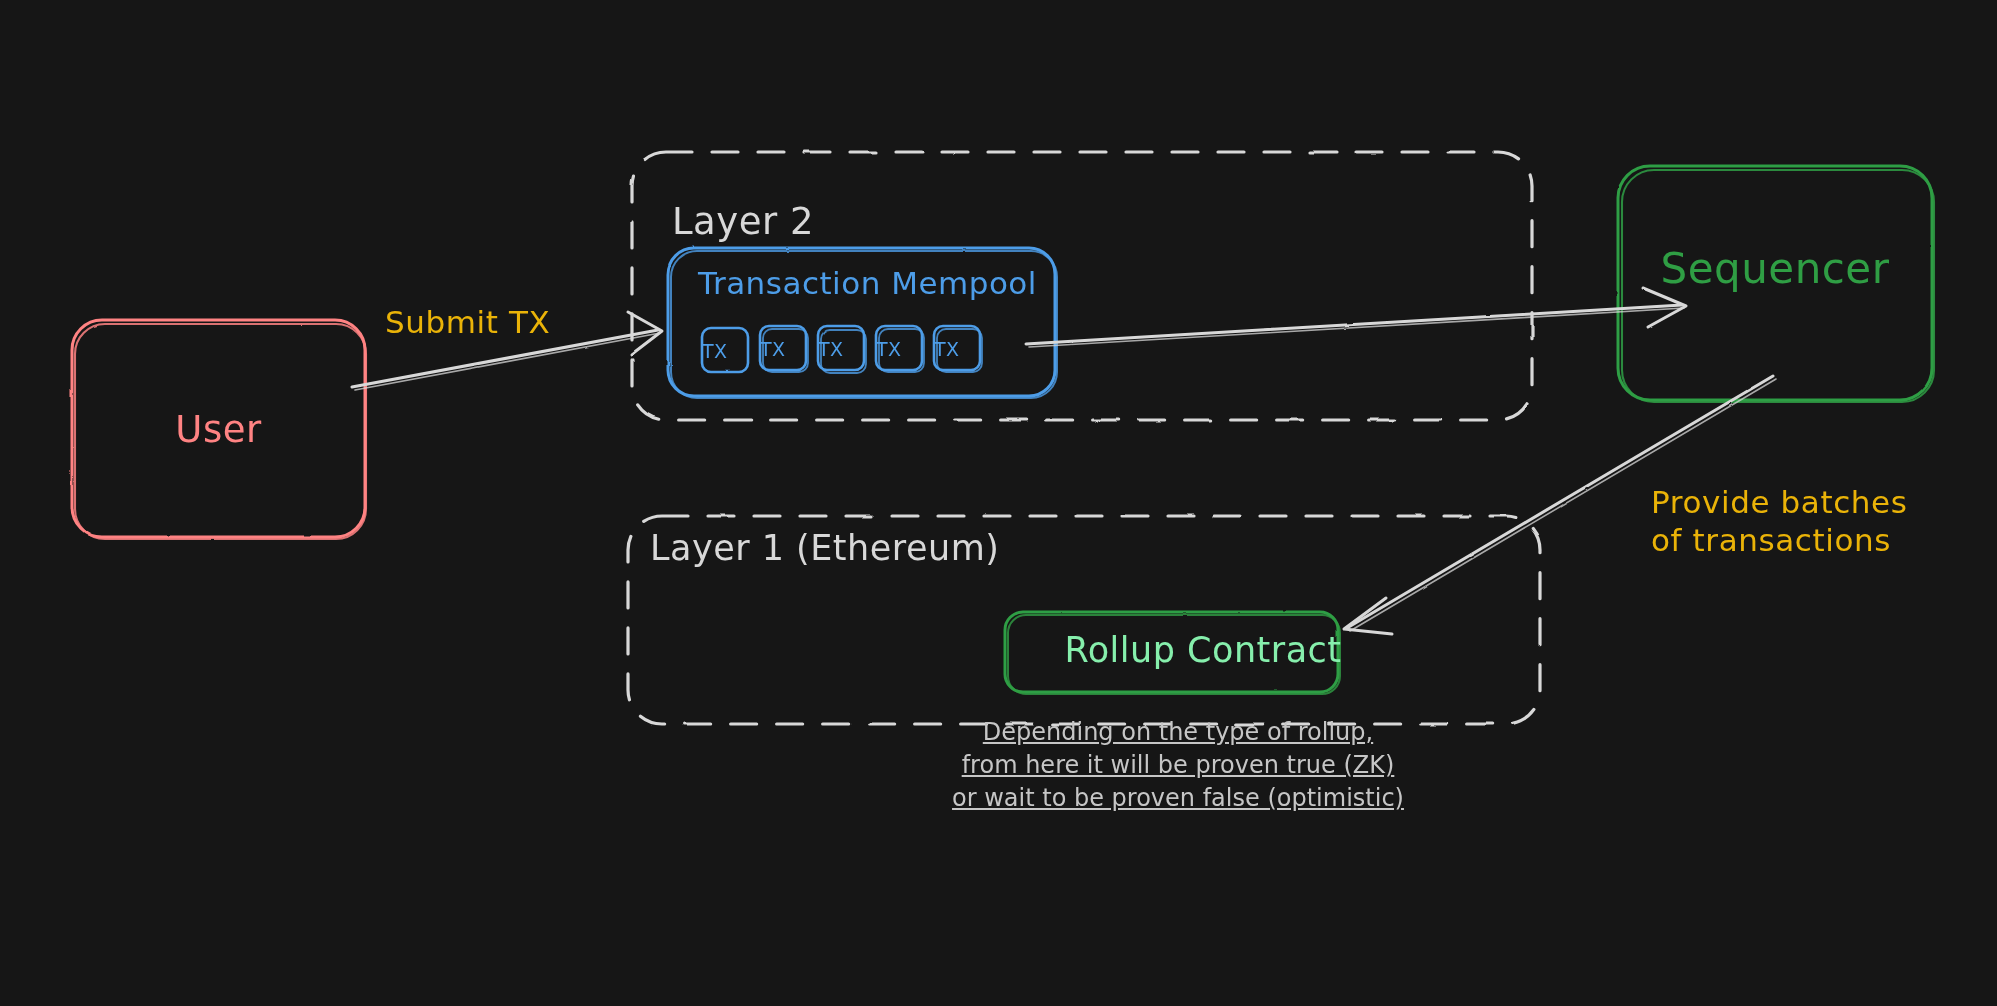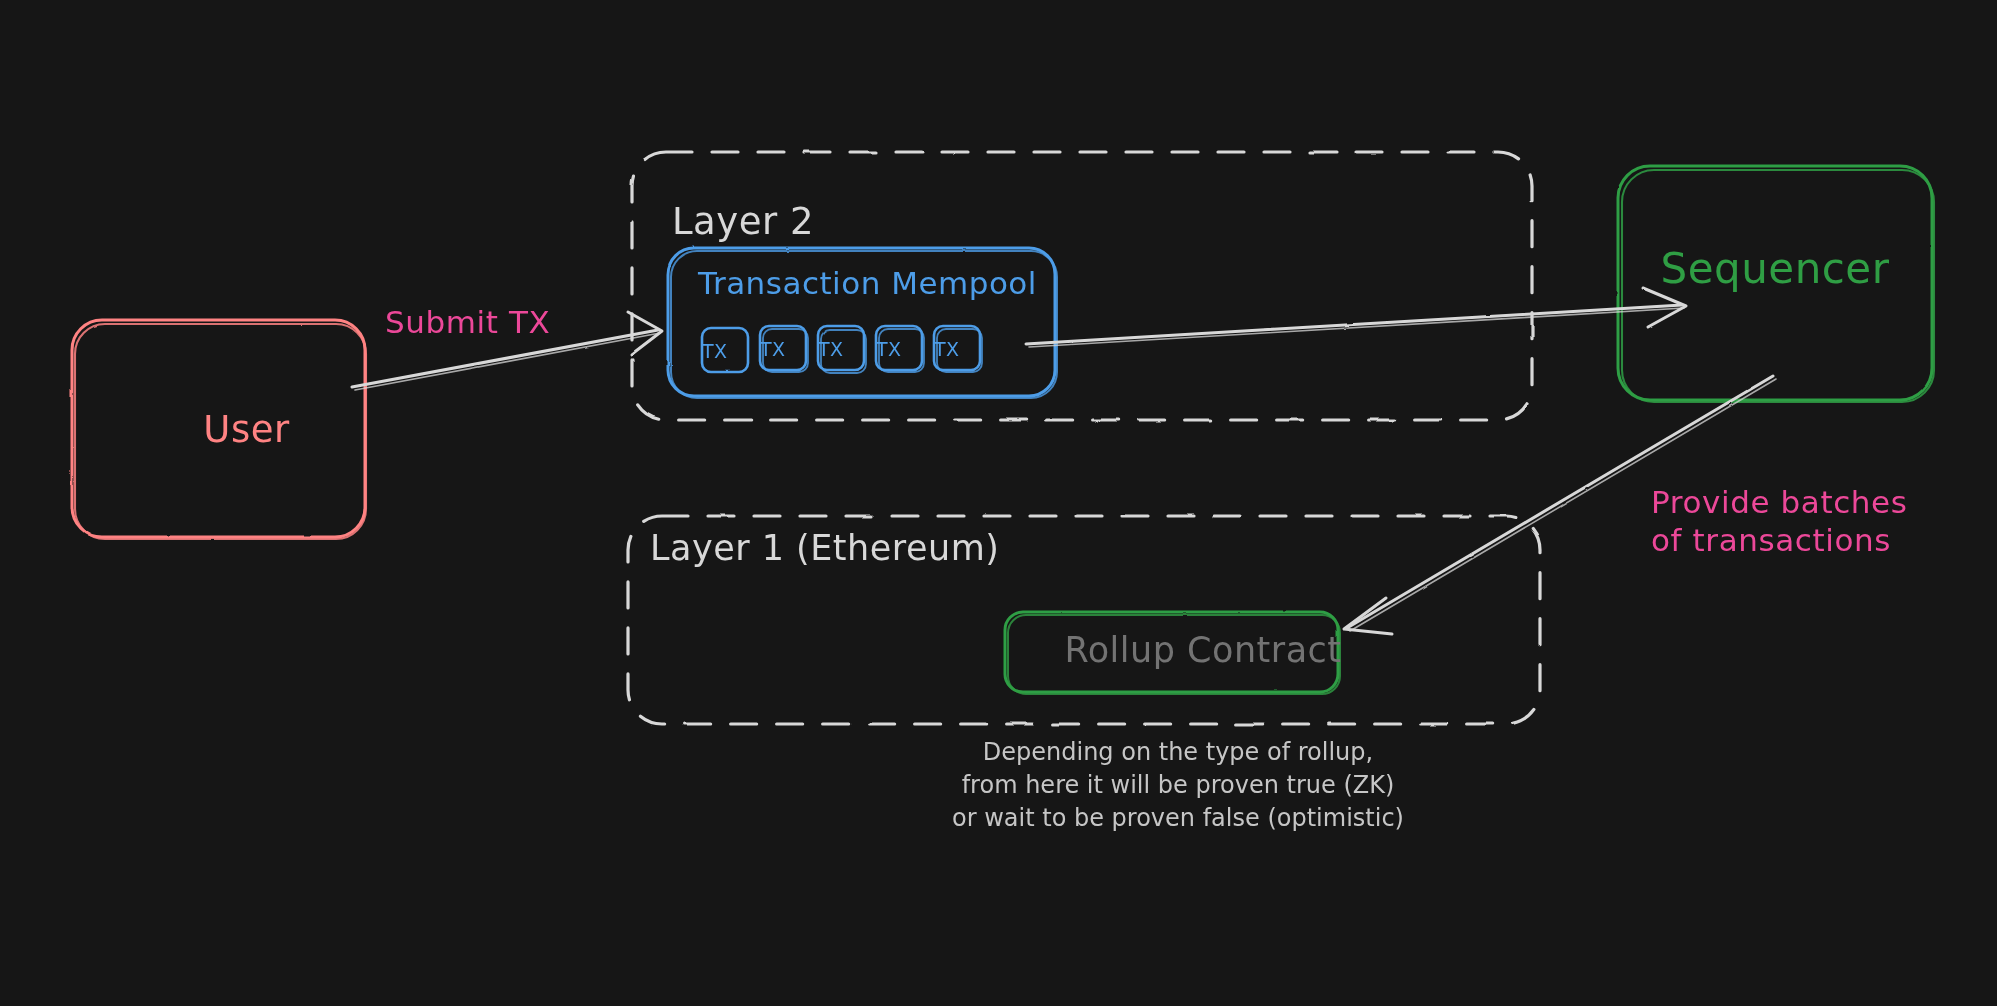--- a/index.html
+++ b/index.html
@@ -33,21 +33,20 @@
     font-family: "DejaVu Sans", sans-serif;
     letter-spacing: 0.5px;
     pointer-events: none;
   }
   .lbl-user {
     color: #ff8383;
     font-size: 37px;
     left: 72px; top: 408px;
     width: 293px;
     text-align: center;
-    padding-left: 28px;
   }
   .lbl-sequencer {
     color: #2f9e44;
     font-size: 42px;
     left: 1618px; top: 244px;
     width: 314px;
     text-align: center;
   }
   .lbl-layer2 {
     color: #d8d8d8;
@@ -58,60 +57,61 @@
     color: #d8d8d8;
     font-size: 35px;
     left: 650px; top: 528px;
   }
   .lbl-mempool {
     color: #4d9de8;
     font-size: 31px;
     left: 698px; top: 265px;
   }
   .lbl-rollup {
-    color: #737373;
+    color: #86efac;
     font-size: 35px;
     left: 1005px; top: 630px;
     width: 396px;
     text-align: center;
   }
   .lbl-tx {
     color: #4d9de8;
     font-size: 19px;
     text-align: center;
     width: 24px;
   }
   .edge-label {
     position: absolute;
-    color: #ec4899;
+    color: #eab308;
     white-space: pre;
     font-family: "DejaVu Sans", sans-serif;
     font-size: 31px;
     letter-spacing: 0.6px;
     pointer-events: none;
   }
   .lbl-submit {
     left: 385px; top: 304px;
   }
   .lbl-provide {
     left: 1603px; top: 484px;
     line-height: 1.22;
     margin-left: 48px;
   }
   .caption {
     position: absolute;
-    left: 898px; top: 736px;
+    left: 898px; top: 716px;
     width: 560px;
     text-align: center;
     color: #c6c6c6;
     font-size: 24px;
     line-height: 1.38;
     white-space: pre-line;
     font-family: "DejaVu Sans", sans-serif;
     pointer-events: none;
+    text-decoration: underline;
   }
 </style>
 </head>
 <body>
 
 <div id="canvas">
 
   <svg class="layer" viewBox="0 0 1997 1006">
     <defs>
       <filter id="rough" x="-20%" y="-20%" width="140%" height="140%">

